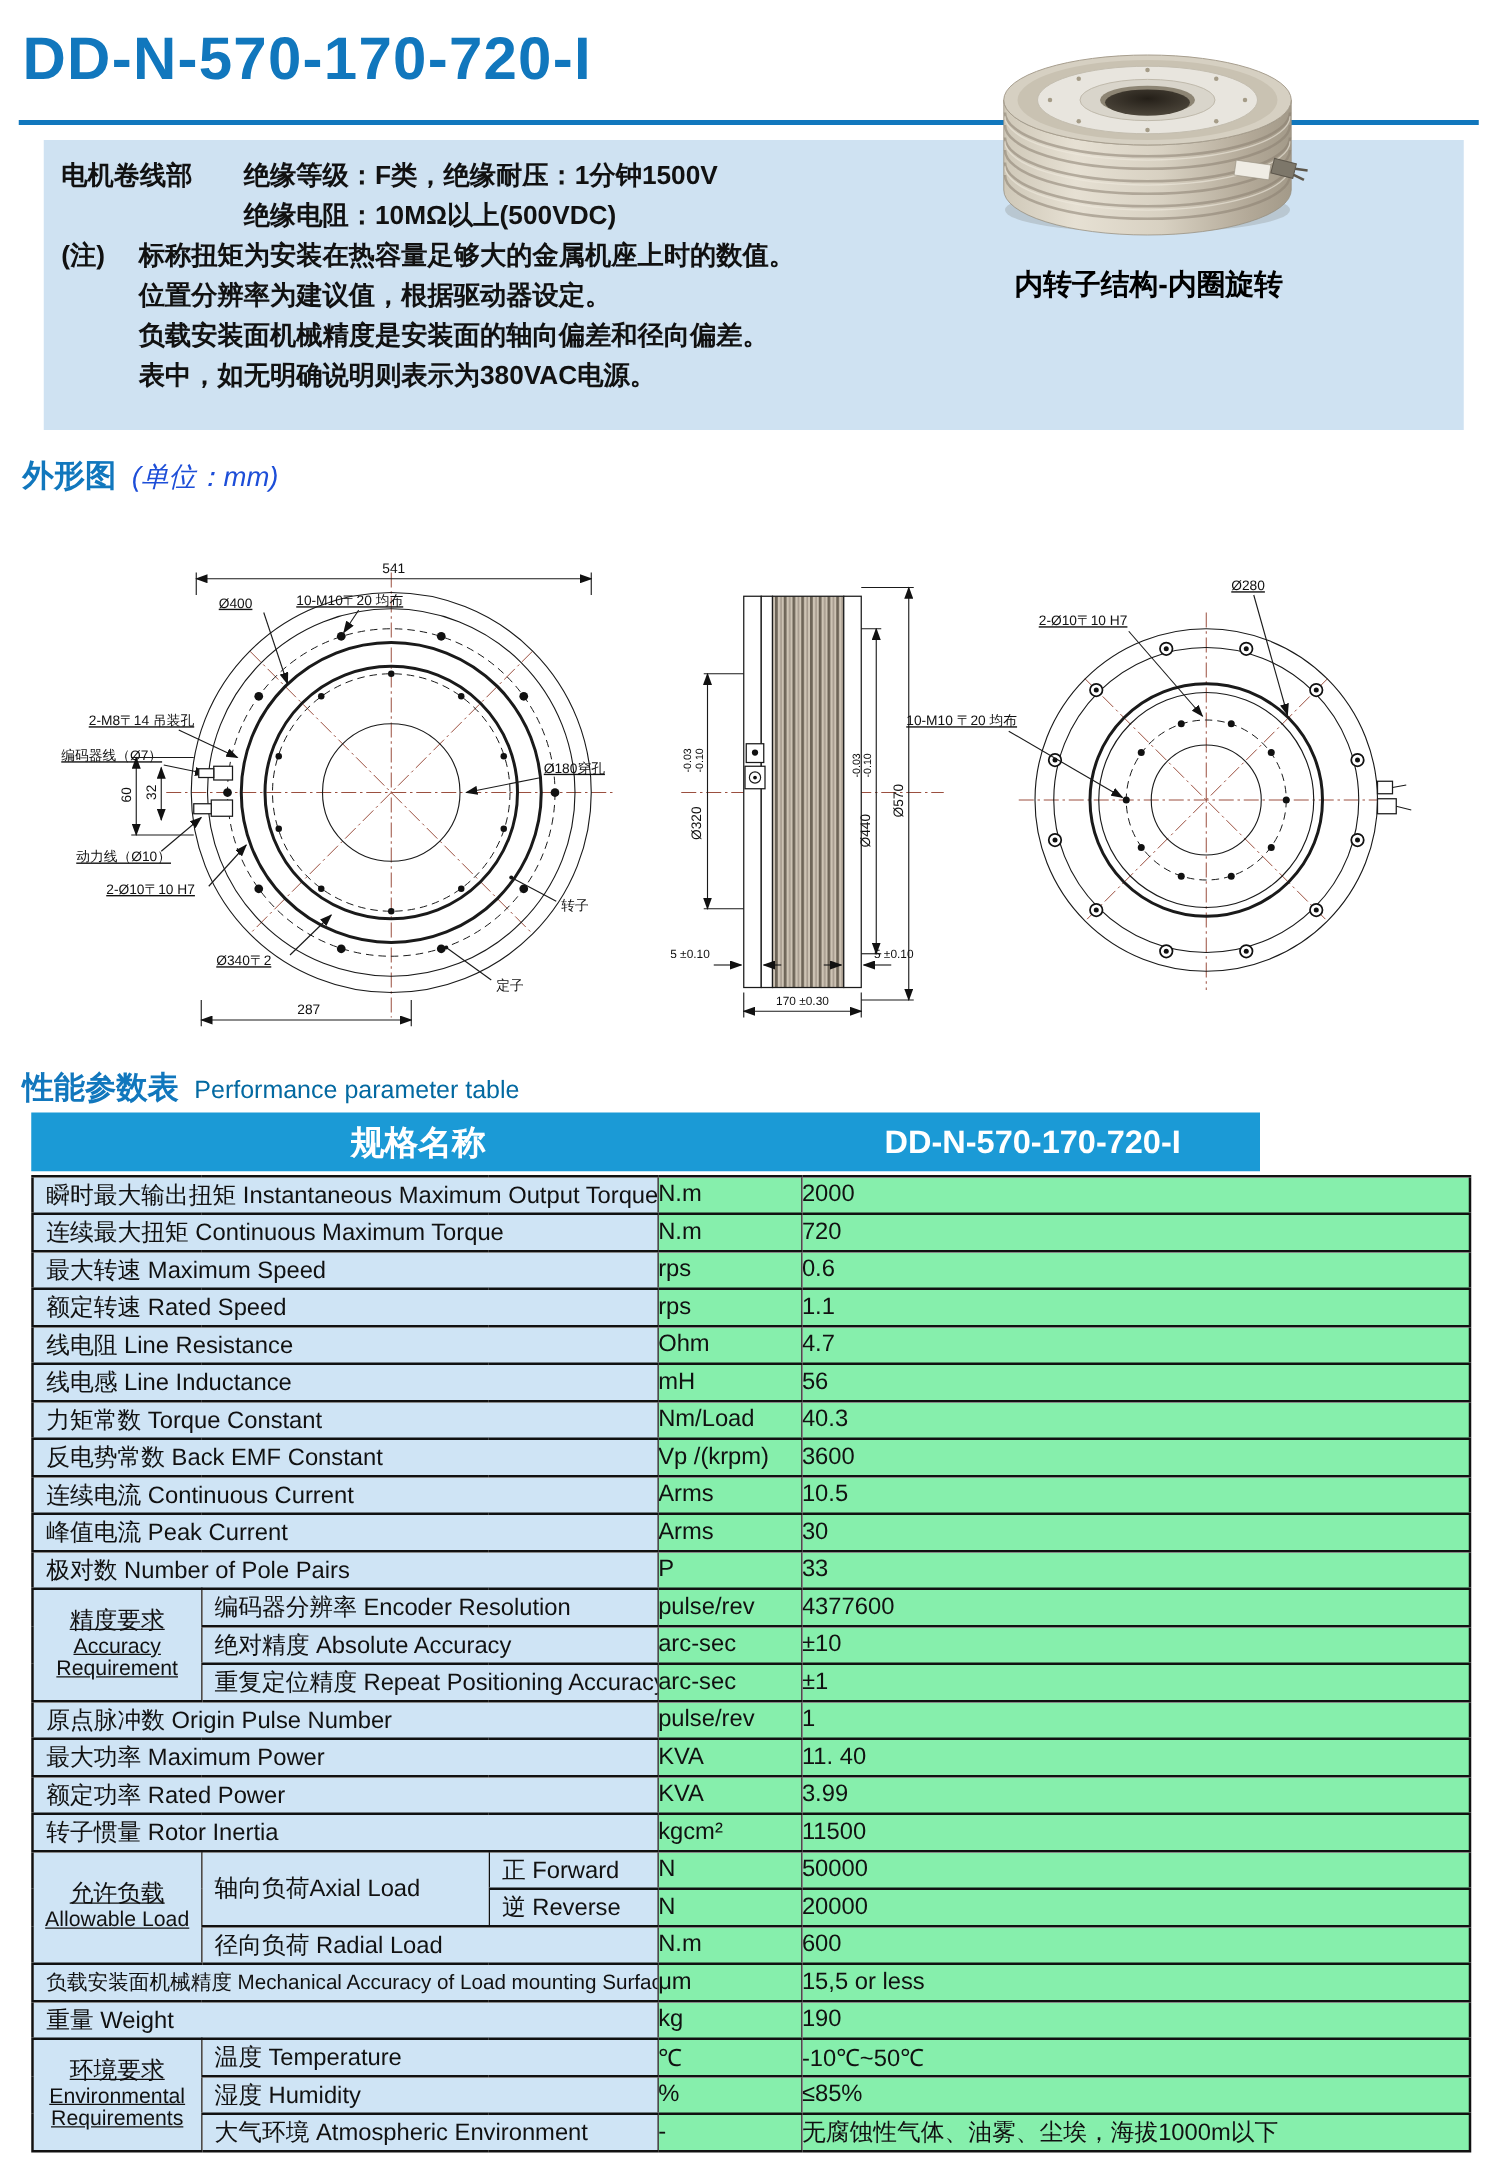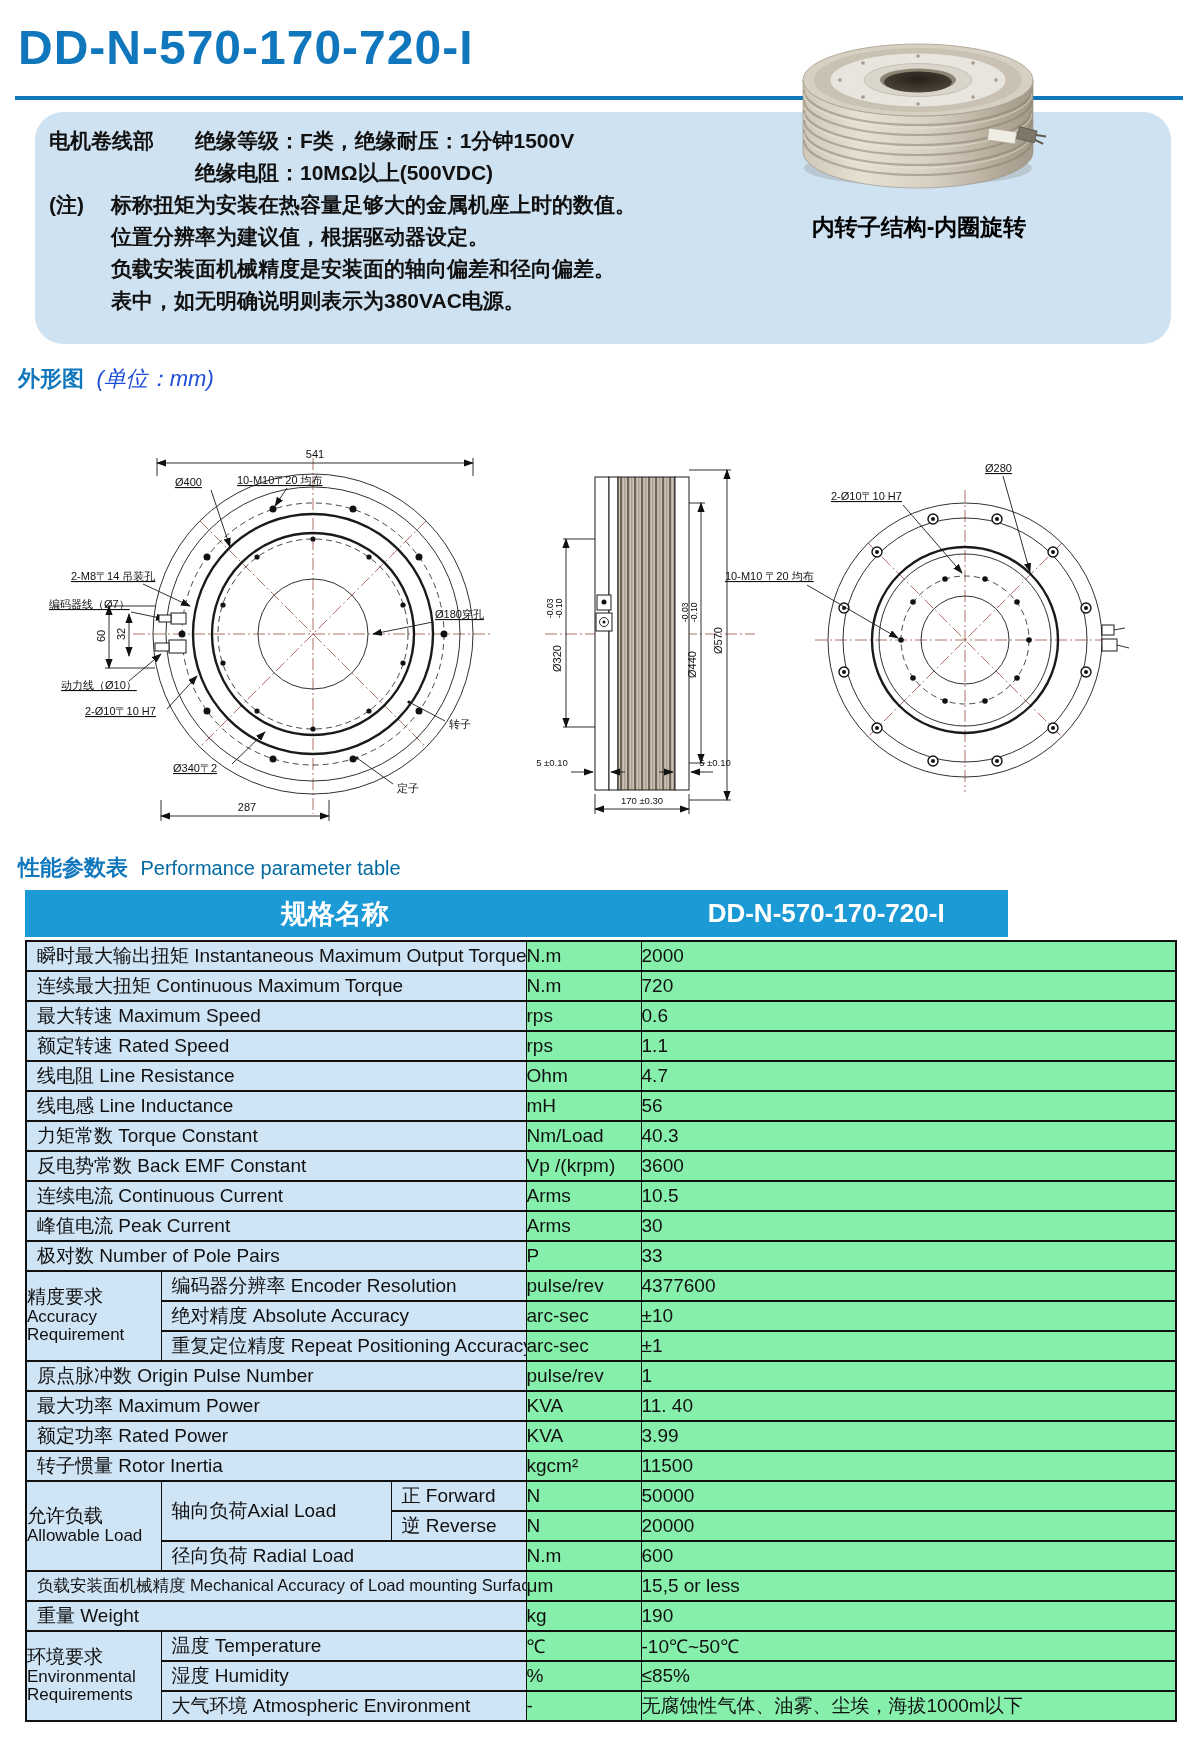--- a/index.html
+++ b/index.html
@@ -5,48 +5,48 @@
   html,body { margin:0; padding:0; background:#fff; }
   .page { position:relative; width:1200px; height:1743px; background:#fff;
           font-family:"Liberation Sans", sans-serif; overflow:hidden; }
 
   .title { position:absolute; left:18px; top:20px; font-size:48px; font-weight:900;
            color:#1177bd; letter-spacing:1px; }
   .title-rule { position:absolute; left:15px; top:96px; width:1168px; height:4px; background:#1177bd; }
 
   .intro-box { position:absolute; left:35px; top:112px; width:1136px; height:232px;
                background:#cfe2f2; box-sizing:border-box; padding:13px 0 0 14px;
-               font-size:21px; line-height:32px; color:#111; font-weight:bold;border-radius:28px; }
+               font-size:21px; line-height:32px; color:#111; font-weight:bold; }
   .intro-line { display:flex; white-space:nowrap; }
   .lbl-a { width:146px; flex:none; }
   .lbl-b { width:62px; flex:none; }
 
   .photo { position:absolute; left:788px; top:2px; width:260px; height:200px; }
   .photo-caption { position:absolute; left:788px; top:212px; width:262px; text-align:center;
                    font-size:23px; font-weight:bold; color:#000000; }
 
   .sec-head { position:absolute; left:18px; }
   .sec-head.outline { top:364px; }
   .sec-head.perf { top:853px; }
-  .h-cn { font-size:22px; font-weight:bold; color:#1177bd; }
+  .h-cn { font-size:25px; font-weight:bold; color:#1177bd; }
   .h-sub { font-size:22px; color:#1d4ed8; margin-left:8px;font-style:italic; }
   .h-en { font-size:20px; color:#0369a1; margin-left:8px; }
 
   .drawing { position:absolute; left:25px; top:410px; width:1150px; height:420px; }
 
   .tbl-wrap { position:absolute; left:25px; top:890px; width:983px; }
   .tbl-head { height:47px; background:#1b9ad6; display:flex; color:#fff; font-weight:bold; align-items:center; }
   .tbl-head .h1 { width:63%; text-align:center; font-size:27px; }
   .tbl-head .h2 { width:37%; text-align:center; font-size:26px; }
   table.spec { border-collapse:collapse; width:1150px; table-layout:fixed; margin-top:3px;
                border:2px solid #111; }
   td { border:1px solid #111; border-top:2px solid #111; border-bottom:2px solid #111;
        height:28px; padding:0; font-size:19px; color:#111; overflow:hidden; white-space:nowrap; }
   td.lab { background:#cfe4f5; text-align:left; padding-left:10px; }
-  td.grp { background:#cfe4f5; padding-left:0; line-height:1.1; white-space:normal; }
+  td.grp { background:#cfe4f5; text-align:center; padding-left:0; line-height:1.1; white-space:normal;text-decoration:underline; }
   td.grp .cn { font-size:19px; display:block; }
   td.grp .en { font-size:17px; display:block; }
   td.unit, td.val { background:#86efac; }
   td.tight { font-size:16.5px; }
 
   svg text { font-family:"Liberation Sans", sans-serif; }
   .dtx { font-size:11px; fill:#111; }
   .dtx-u { font-size:11px; fill:#111; text-decoration:underline; }
   .thin { stroke:#1a1a1a; stroke-width:0.9; fill:none; }
   .thick { stroke:#1a1a1a; stroke-width:2.4; fill:none; }

